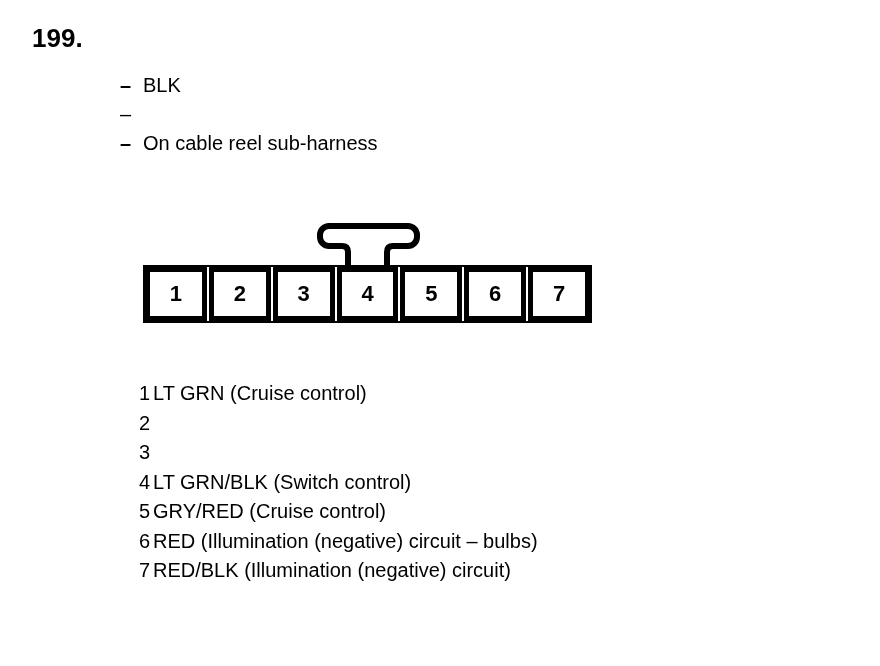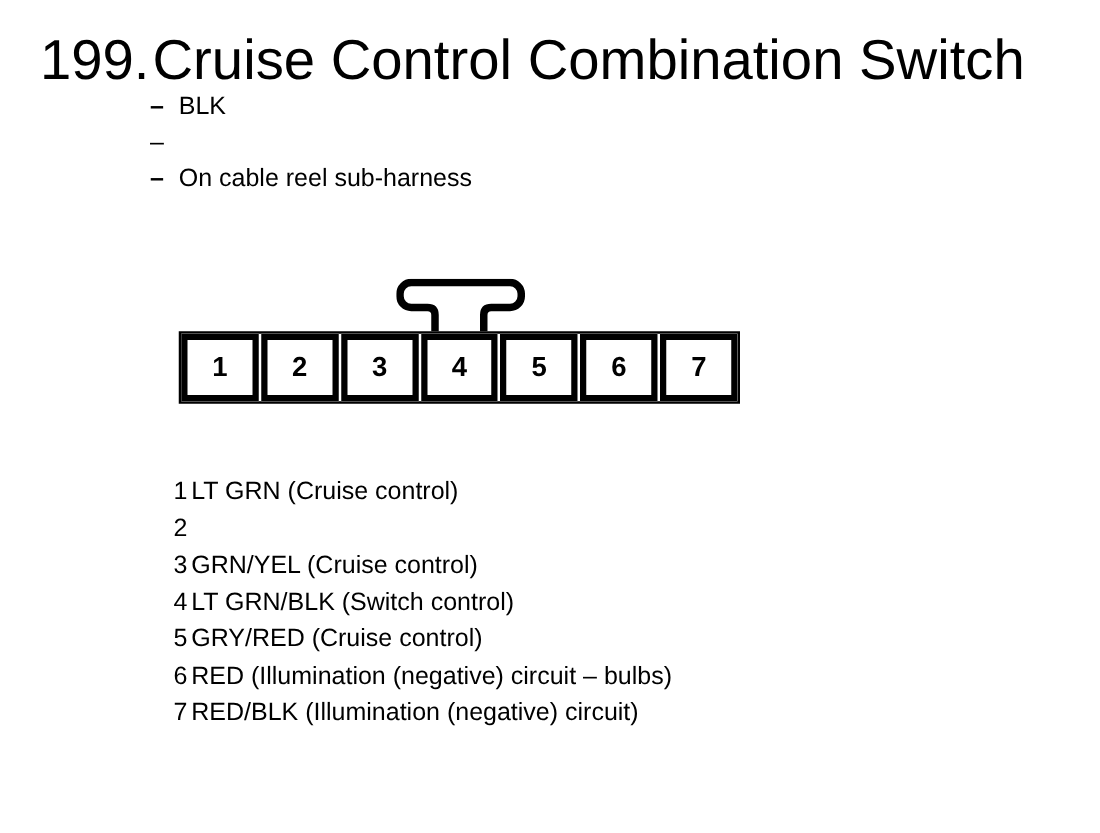--- a/index.html
+++ b/index.html
@@ -11,22 +11,22 @@
     color: #000000;
     font-family: "Liberation Sans", sans-serif;
     overflow: hidden;
   }
   
   .heading {
     position: absolute;
     left: 32px;
     top: 25px;
     display: flex;
-    font-size: 45px;
-    font-weight: normal;
+    font-size: 26px;
+    font-weight: bold;
     line-height: 1.0;
     white-space: nowrap;
   }
   .h-num { width: 90px; flex: 0 0 auto; }
   
   .notes {
     position: absolute;
     left: 120px;
     top: 71px;
     font-size: 20px;
@@ -84,21 +84,20 @@
   .pn { width: 22px; flex: 0 0 auto; text-align: right; }
   .pl { margin-left: 3px; }
 </style>
 </head>
 <body>
 
 <div class="page">
 
   <div class="heading">
     <span class="h-num">199.</span>
-    <span class="h-title">Cruise Control Combination Switch</span>
   </div>
 
   <div class="notes">
     <div class="note">
       <span class="dash heavy">–</span>
       <span>BLK</span>
     </div>
     <div class="note">
       <span class="dash">–</span>
     </div>
@@ -140,21 +139,20 @@
   <div class="pin-list">
     <div class="pin-row">
       <span class="pn">1</span>
       <span class="pl">LT GRN (Cruise control)</span>
     </div>
     <div class="pin-row">
       <span class="pn">2</span>
     </div>
     <div class="pin-row">
       <span class="pn">3</span>
-      <span class="pl">GRN/YEL (Cruise control)</span>
     </div>
     <div class="pin-row">
       <span class="pn">4</span>
       <span class="pl">LT GRN/BLK (Switch control)</span>
     </div>
     <div class="pin-row">
       <span class="pn">5</span>
       <span class="pl">GRY/RED (Cruise control)</span>
     </div>
     <div class="pin-row">

